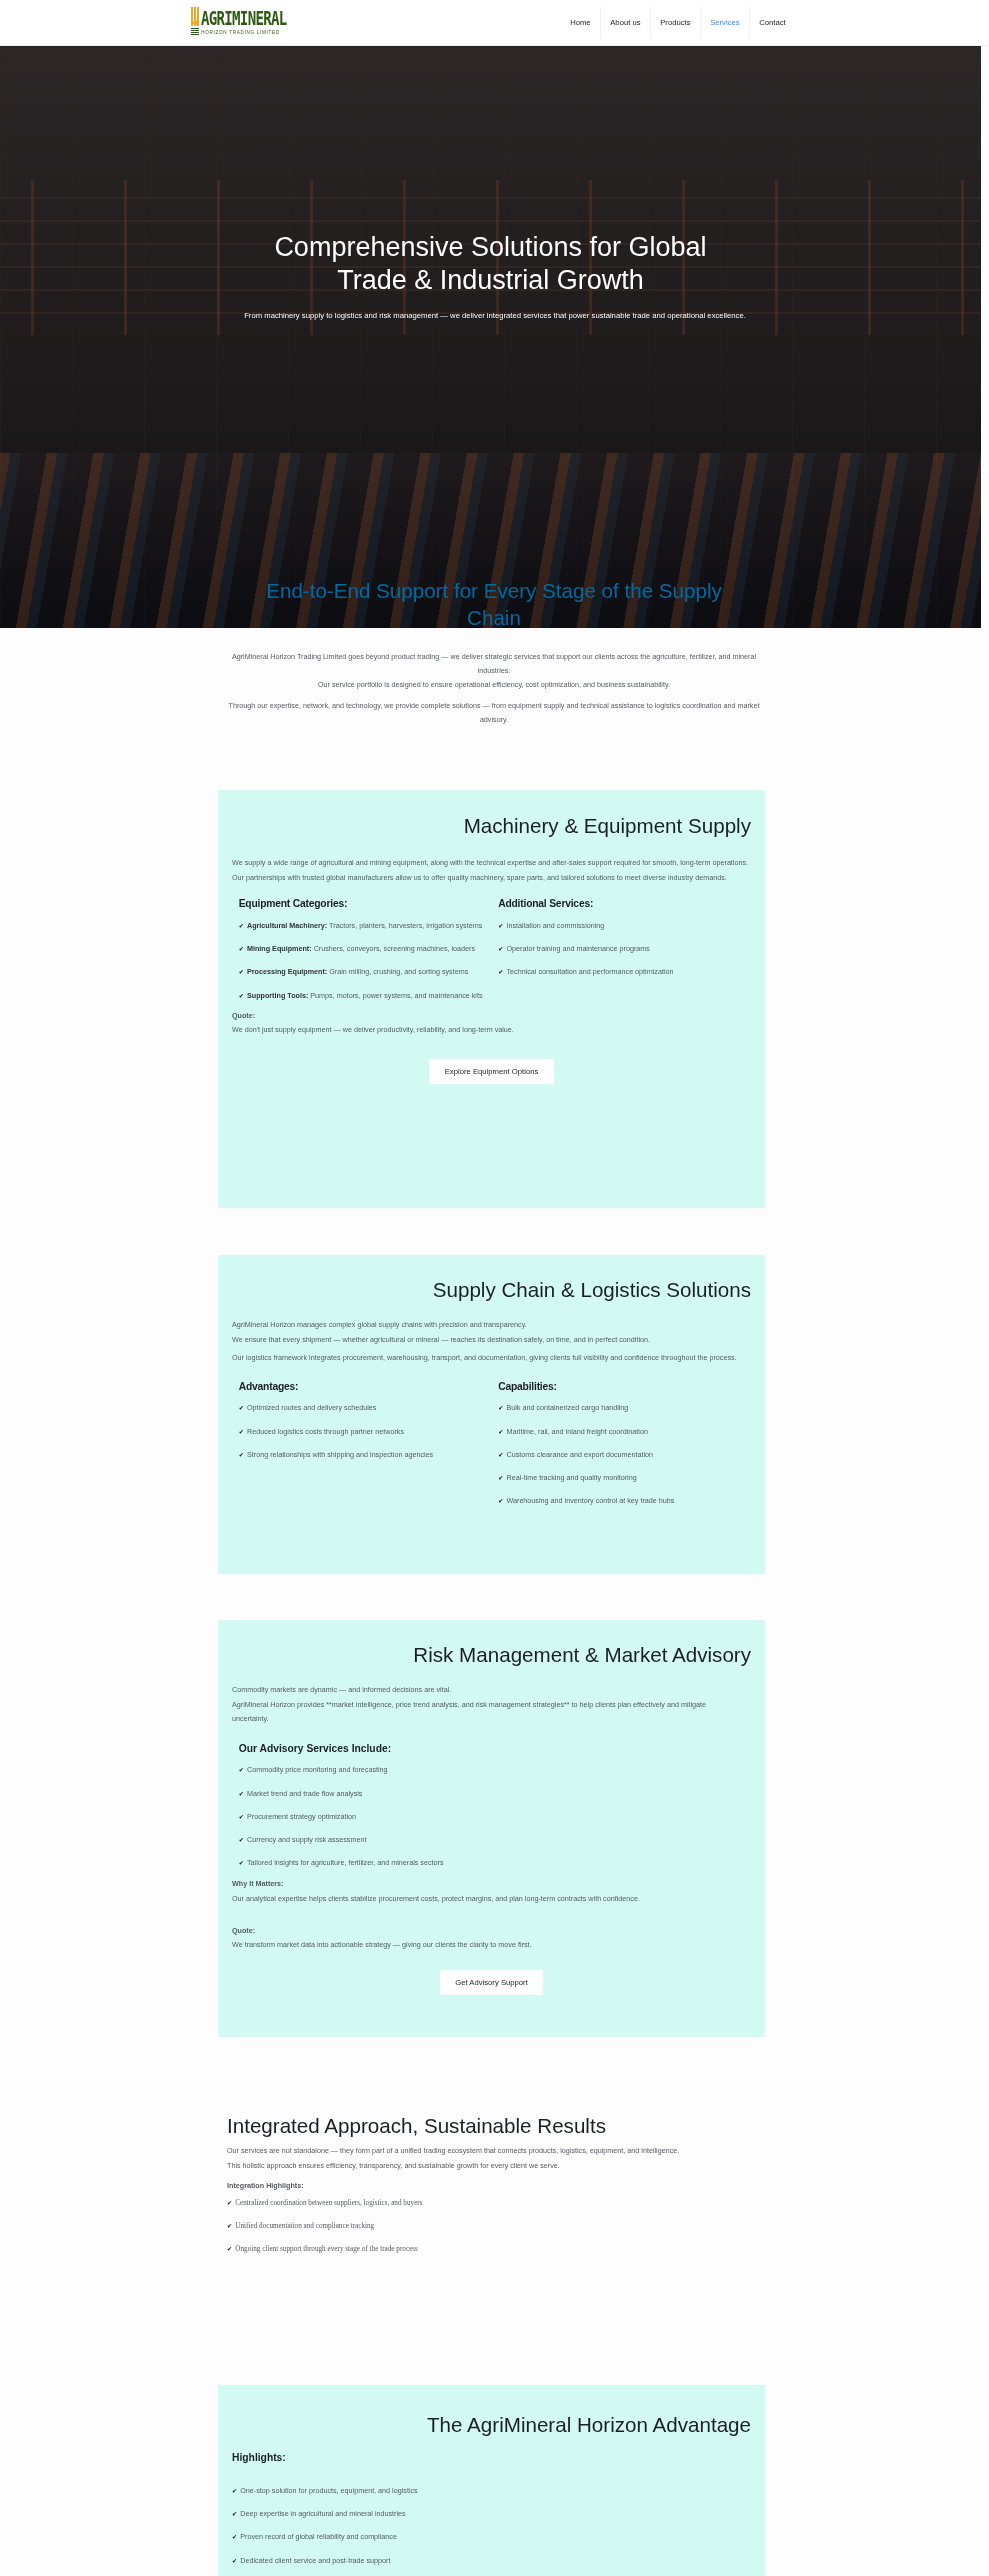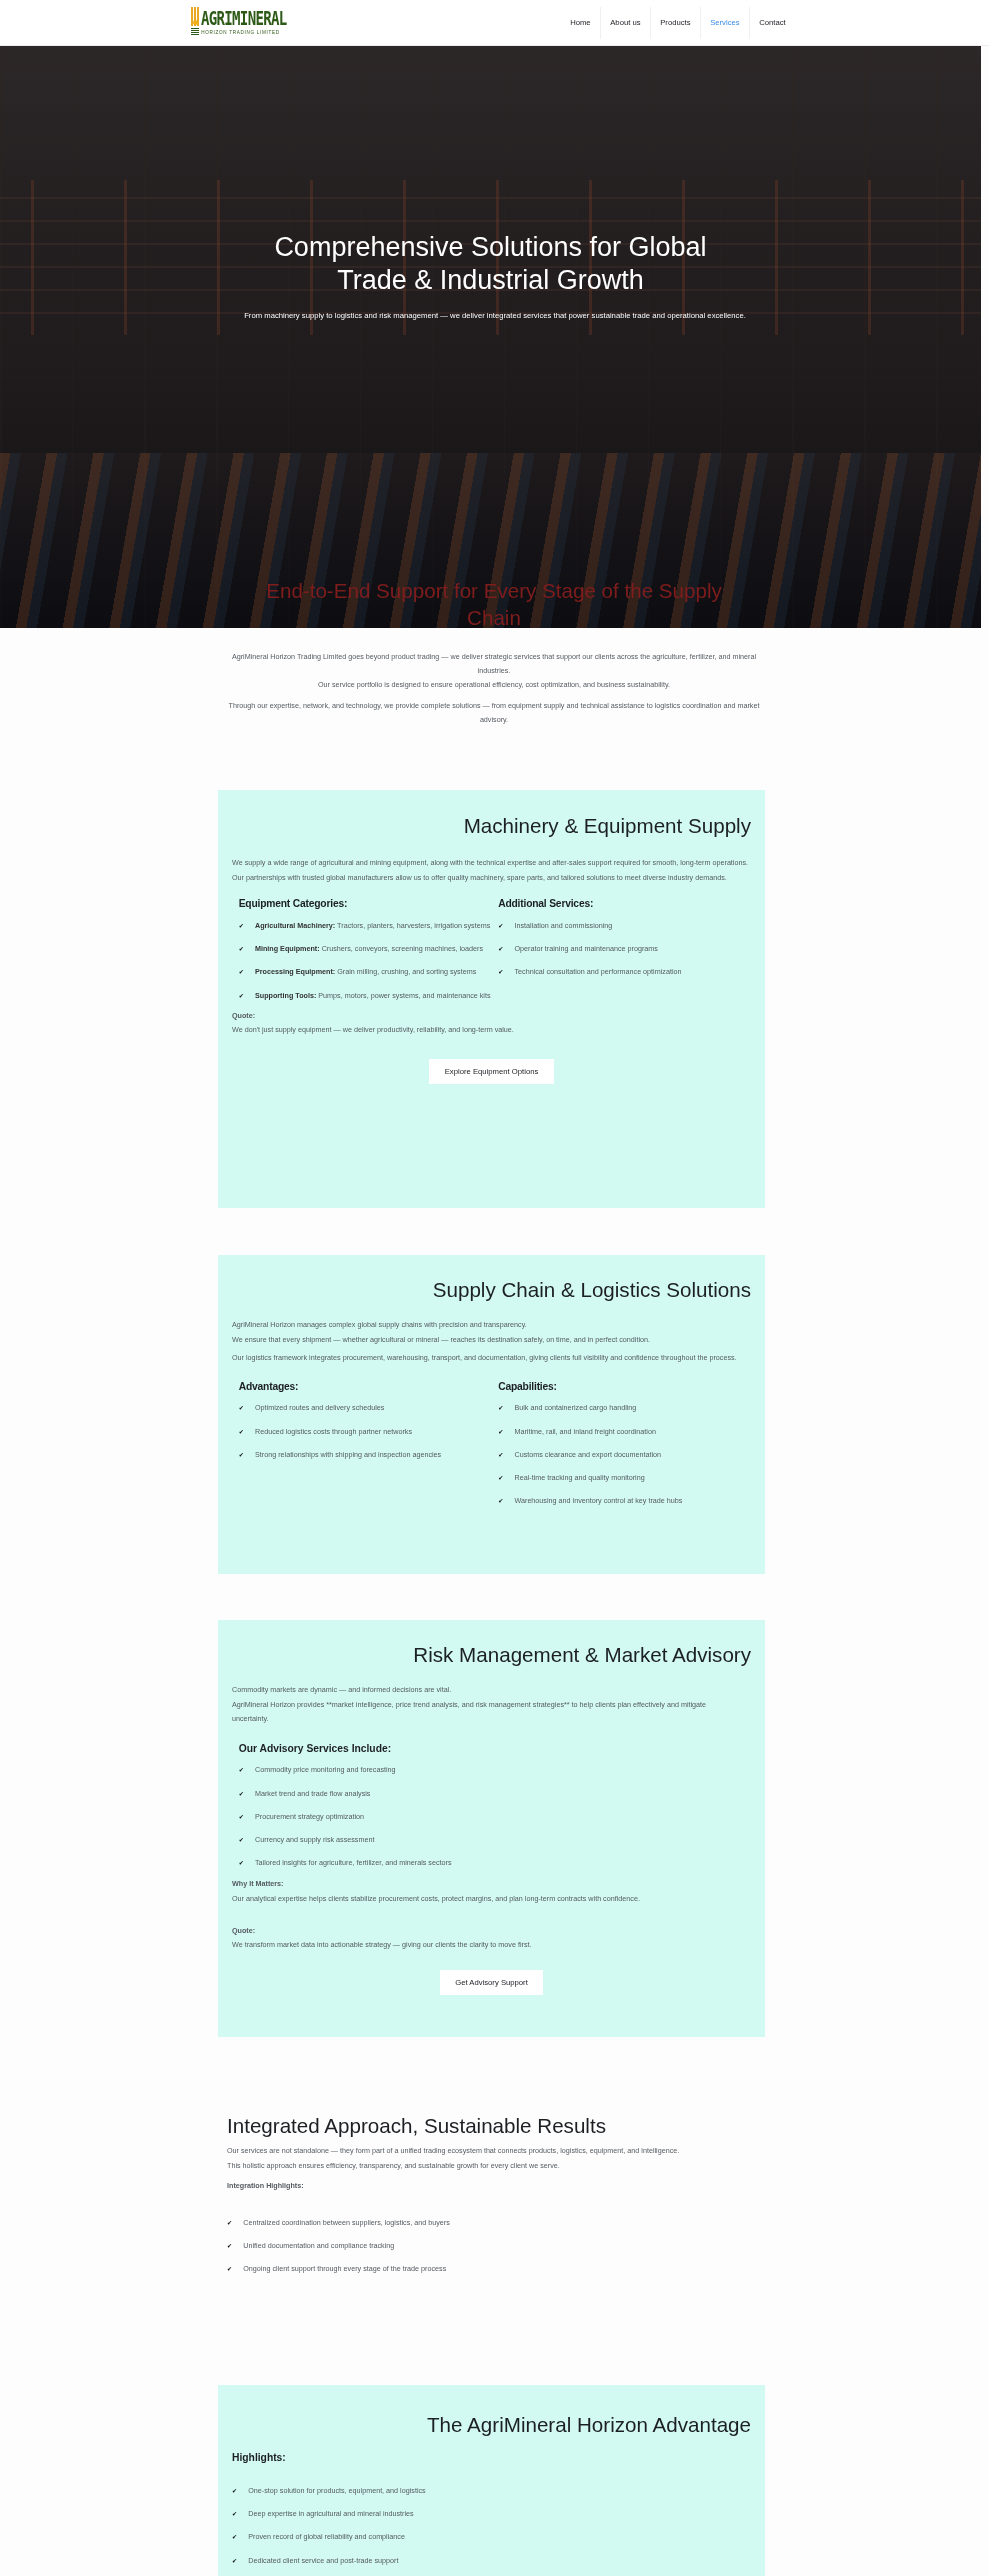--- a/index.html
+++ b/index.html
@@ -72,37 +72,37 @@
     position: absolute; top: 185px; left: 0; width: 100%; text-align: center;
     color: #fff; font-size: 27px; line-height: 33px; font-weight: normal;
   }
   .hero-sub {
     position: absolute; top: 263px; left: 222px; width: 546px; text-align: center;
     color: #fff; font-size: 7.7px; line-height: 14.4px;
   }
 
   
   .intro { position: absolute; top: 577px; left: 216px; width: 556px; text-align: center; }
-  .intro h2 { font-size: 20.6px; line-height: 27px; font-weight: normal; color: #7f1d1d; }
+  .intro h2 { font-size: 20.6px; line-height: 27px; font-weight: normal; color: #0369a1; }
   .intro p { font-size: 7.2px; line-height: 14.4px; color: #555a60; }
   .intro .p1 { margin-top: 18.5px; }
   .intro .p3 { margin-top: 6.2px; }
 
   
   .card {
     position: absolute; left: 218px; width: 547px; background: #d2faf3; padding: 20.6px 14px;
   }
   .card h2 { font-size: 20.6px; line-height: 27px; font-weight: normal; color: #1c1f24; text-align: right; }
   .card p, .card li { font-size: 7.2px; line-height: 14.4px; color: #555a60; }
   .card .lead { margin-top: 17.5px; }
   .cols { display: flex; margin-top: 12.4px; }
   .col { width: 260px; padding-left: 6.7px; }
   .col h4 { font-size: 10.3px; line-height: 14.4px; font-weight: bold; color: #1c1f24; margin-bottom: 7.2px; letter-spacing: -0.2px; }
   ul.checks { list-style: none; }
-  ul.checks li { display: flex; align-items: center; margin-bottom: 8.8px; gap: 8px; }
+  ul.checks li { display: flex; align-items: center; margin-bottom: 8.8px; }
   ul.checks li .chk { color: #111; font-size: 6.2px; width: 5.2px; margin-right: 3.1px; flex: none; }
   ul.checks li b { color: #333; font-weight: bold; }
   .strong-label { font-weight: bold; color: #4a4e54; font-size: 7.2px; }
   .cta-btn {
     display: block; margin: 0 auto; background: #ffffff; border: none; padding: 0 15.5px; height: 25px;
     font-size: 7.7px; color: #1c1f24; font-family: "Liberation Sans", sans-serif; cursor: pointer;
   }
 
   
   .integrated { position: absolute; top: 2112px; left: 227px; width: 536px; }
@@ -284,21 +284,21 @@
   <div style="margin-top:17.5px;">
     <button class="cta-btn">Get Advisory Support</button>
   </div>
 </section>
 
 <section class="integrated">
   <h2>Integrated Approach, Sustainable Results</h2>
   <p style="margin-top:5.2px;">Our services are not standalone — they form part of a unified trading ecosystem that connects products, logistics, equipment, and intelligence.</p>
   <p>This holistic approach ensures efficiency, transparency, and sustainable growth for every client we serve.</p>
   <p class="strong-label" style="margin-top:6.2px;">Integration Highlights:</p>
-  <ul class="checks" style="margin-top:22px;">
+  <ul class="checks" style="margin-top:2px;font-family:Liberation Serif, serif;">
     <li style="font-size:7.2px; line-height:14.4px; color:#555a60;">
         <span class="chk">✔</span>
         <span>Centralized coordination between suppliers, logistics, and buyers</span>
       </li>
     <li style="font-size:7.2px; line-height:14.4px; color:#555a60;">
         <span class="chk">✔</span>
         <span>Unified documentation and compliance tracking</span>
       </li>
     <li style="font-size:7.2px; line-height:14.4px; color:#555a60;">
         <span class="chk">✔</span>

